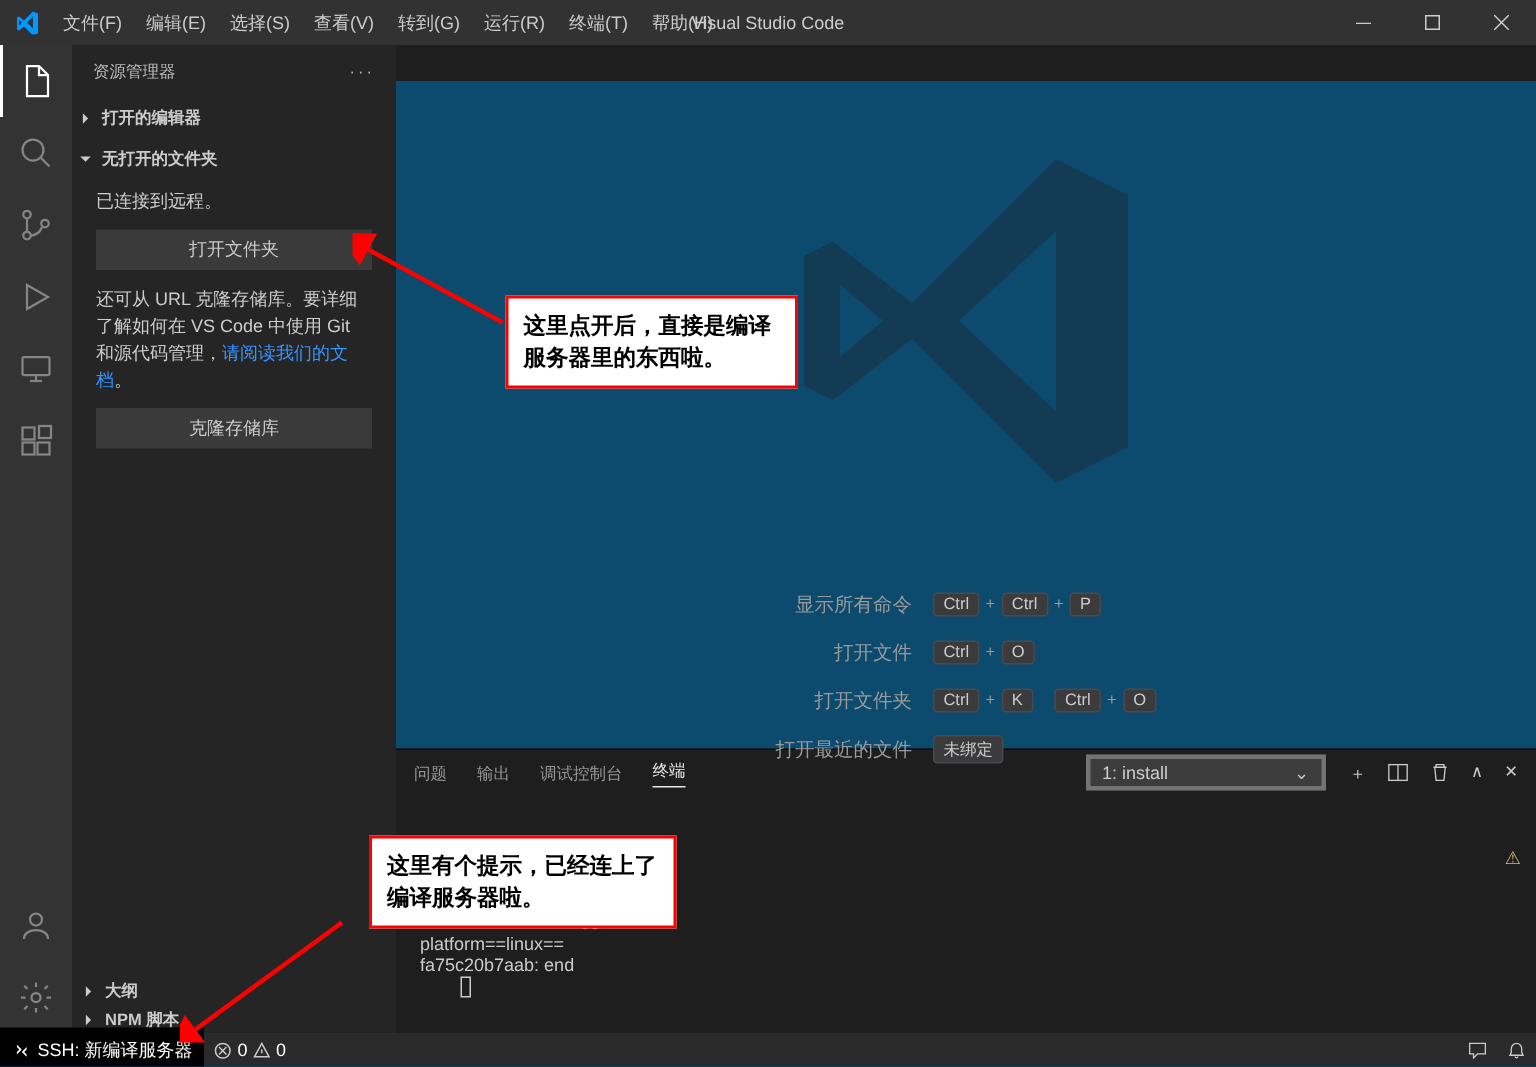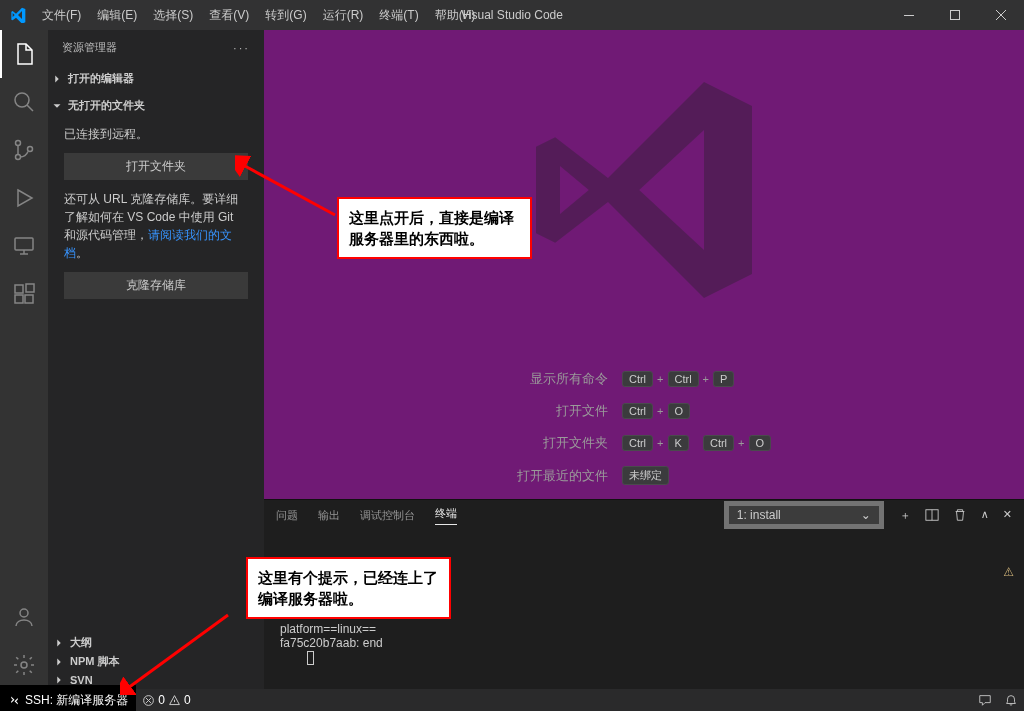--- a/index.html
+++ b/index.html
@@ -28,33 +28,33 @@
 .section-title { display: flex; align-items: center; gap: 4px; padding: 2px 4px 2px 2px; font-size: 11px; font-weight: bold; color: #cccccc; cursor: pointer; }
 .section-body { padding: 10px 16px; font-size: 12px; color: #cccccc; }
 .section-body p { margin-bottom: 10px; line-height: 1.5; }
 .btn { display: block; width: 100%; background: #3a3a3a; color: #cccccc; border: none; padding: 5px; font-size: 12px; cursor: pointer; text-align: center; margin-bottom: 10px; }
 .link { color: #3794ff; }
 
 .sidebar-bottom { margin-top: auto; }
 .sidebar-bottom .section-title { padding-left: 4px; }
 
 
-.editor { flex: 1; display: flex; flex-direction: column; position: relative; background: #701a75; }
+.editor { flex: 1; display: flex; flex-direction: column; position: relative; background: #0c4a6e; margin-top: 24px; }
 .watermark { position: absolute; top: 40px; left: 50%; transform: translateX(-50%); opacity: 0.35; }
 .commands { position: absolute; top: 340px; left: 50%; transform: translateX(-50%); display: grid; grid-template-columns: auto auto; gap: 14px 14px; font-size: 13px; color: #9a9a9a; align-items: center; }
 .commands .label { text-align: right; }
 .key { background: #3b3b3d; padding: 1px 6px; border-radius: 3px; font-size: 11px; color: #ccc; border:1px solid #4a4a4d; }
 .keys { display: flex; align-items: center; gap: 4px; color: #9a9a9a; font-size:11px; }
 
 
 .panel { height: 190px; border-top: 1px solid #111; background: #1e1e1e; display: flex; flex-direction: column; }
 .panel-tabs { height: 30px; display: flex; align-items: center; padding: 0 12px; gap: 20px; font-size: 11px; color: #969696; }
 .panel-tabs .tab.active { color: #e7e7e7; border-bottom: 1px solid #e7e7e7; padding-bottom: 3px; }
 .panel-tabs .right { margin-left: auto; display: flex; align-items: center; gap: 16px; color: #ccc; }
-.dropdown { background: #3c3c3c; border: 5px solid #737373; color: #ccc; padding: 2px 8px; width: 160px; display:flex; justify-content:space-between; align-items:center; font-size:12px;}
+.dropdown { background: #3c3c3c; border: 3px solid #737373; color: #ccc; padding: 2px 8px; width: 160px; display:flex; justify-content:space-between; align-items:center; font-size:12px;}
 .panel-icons { display: flex; gap: 14px; color:#ccc; }
 .terminal-body { flex: 1; padding: 8px 16px; font-family: Consolas, monospace; font-size: 12px; color: #cccccc; position: relative; }
 .terminal-body .line { white-space: pre; }
 .cursor { display:inline-block; width:7px; height:14px; border:1px solid #ccc; vertical-align:middle; }
 .scroll-ind { position:absolute; right:10px; top:35px; color:#d7ba7d; }
 
 
 .statusbar { height: 22px; background: #007acc; display: flex; align-items: center; color: #fff; font-size: 12px; }
 .statusbar .remote { background: #000000; height: 100%; display: flex; align-items: center; padding: 15px 8px; gap:4px; }
 .statusbar .item { padding: 0 6px; display: flex; align-items: center; gap:3px; }
@@ -201,26 +201,20 @@
           <svg width="14" height="14" viewBox="0 0 16 16">
             <path fill="#ccc" d="M6 4l4 4-4 4z"></path>
           </svg>
           <span>大纲</span>
         </div>
       <div class="section-title">
           <svg width="14" height="14" viewBox="0 0 16 16">
             <path fill="#ccc" d="M6 4l4 4-4 4z"></path>
           </svg>
           <span>NPM 脚本</span>
-        </div>
-      <div class="section-title">
-          <svg width="14" height="14" viewBox="0 0 16 16">
-            <path fill="#ccc" d="M6 4l4 4-4 4z"></path>
-          </svg>
-          <span>SVN</span>
         </div>
     </div>
   </div>
 
   <div class="editor">
     <div class="watermark">
       <svg width="240" height="240" viewBox="0 0 100 100">
           <path fill="#222225" d="M95 15L75 5 35 45 13 28 5 32v36l8 4 22-17 40 40 20-10V15zM15 60V40l12 10-12 10zm60 15L48 50l27-25v50z"></path>
         </svg>
     </div>

